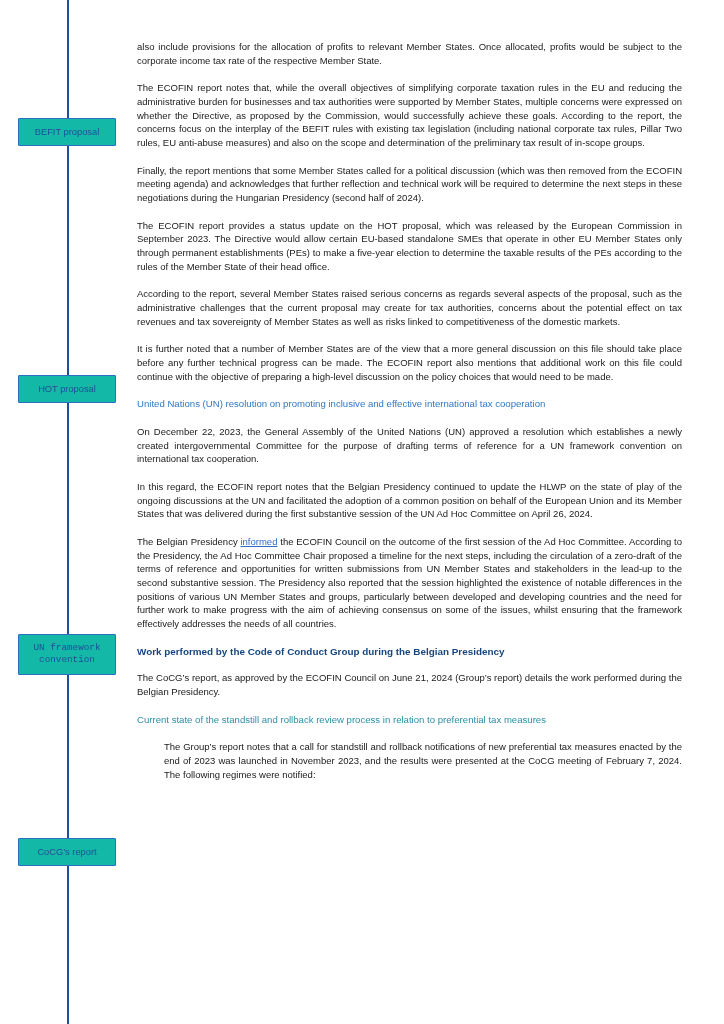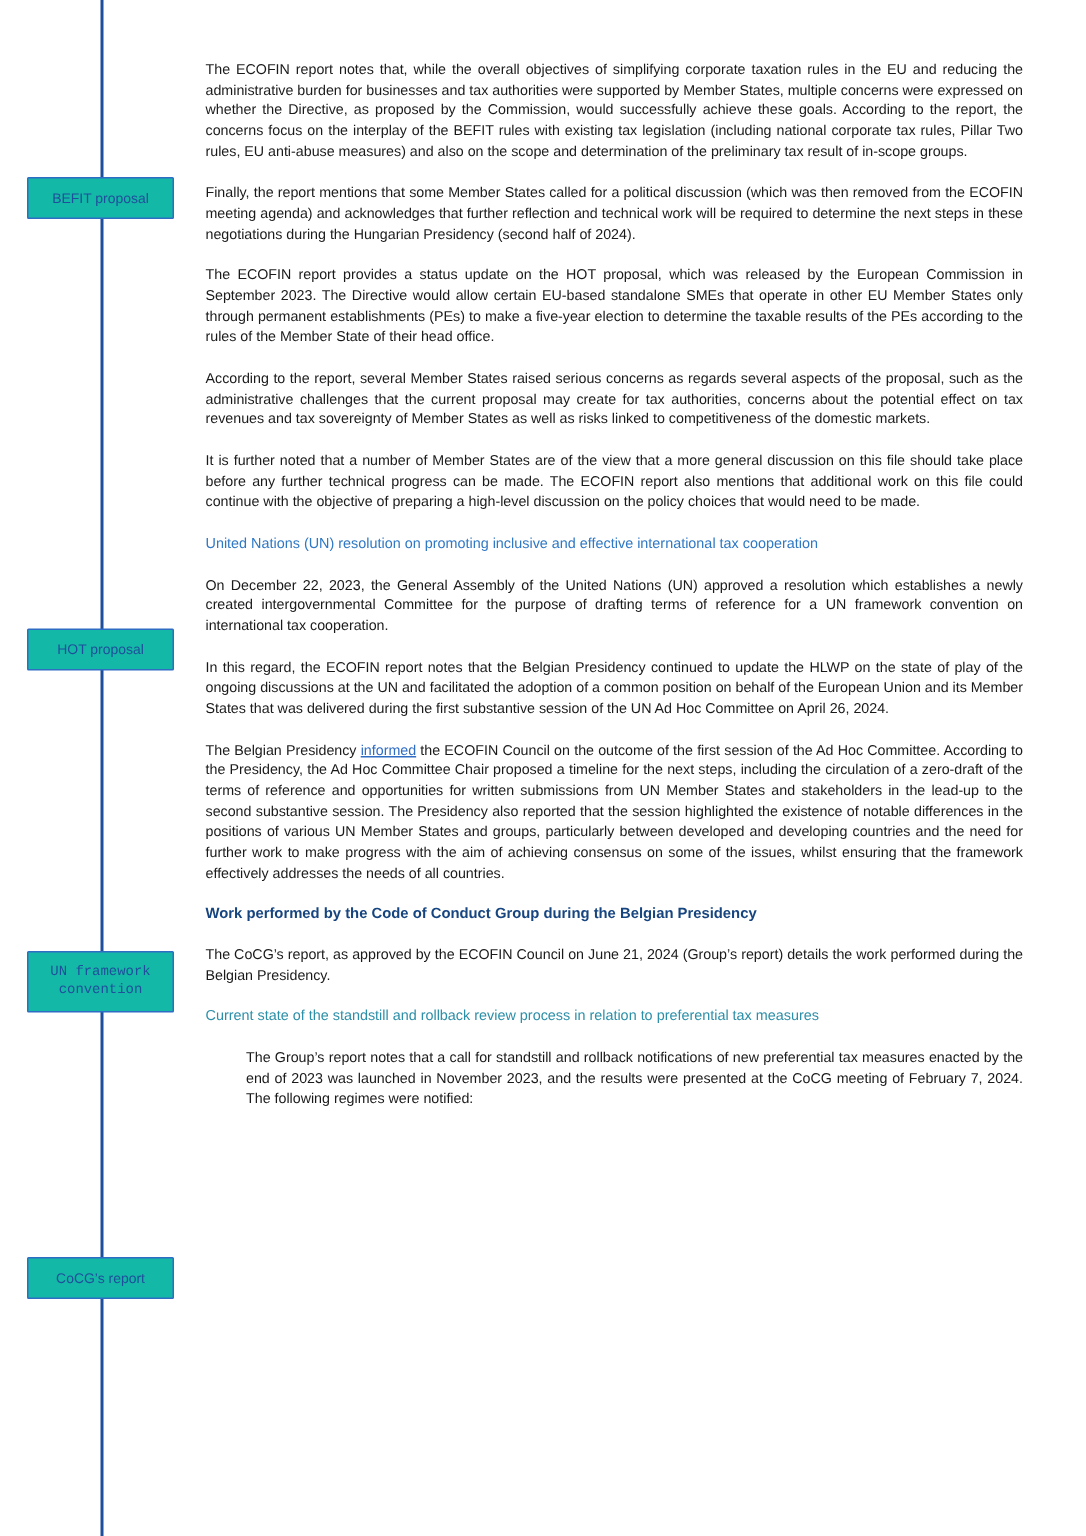--- a/index.html
+++ b/index.html
@@ -85,33 +85,34 @@
 </head>
 <body>
 
 <div class="page">
 
   <div class="vrule"></div>
 
   <div class="callout" style="top:118px;">
     <span>BEFIT proposal</span>
   </div>
-  <div class="callout" style="top:375px;margin-top:44px;">
+  <div class="callout" style="top:375px;">
     <span>HOT proposal</span>
   </div>
   <div class="callout" style="top:634px;font-family:Liberation Mono, monospace;">
     <span style="white-space:pre-line;">UN framework
 convention</span>
   </div>
   <div class="callout" style="top:838px;">
     <span>CoCG’s report</span>
   </div>
 
   <div class="content">
 
+    <p class="body">also include provisions for the allocation of profits to relevant Member States. Once allocated, profits would be subject to the corporate income tax rate of the respective Member State.</p>
 
     <p class="body">The ECOFIN report notes that, while the overall objectives of simplifying corporate taxation rules in the EU and reducing the administrative burden for businesses and tax authorities were supported by Member States, multiple concerns were expressed on whether the Directive, as proposed by the Commission, would successfully achieve these goals. According to the report, the concerns focus on the interplay of the BEFIT rules with existing tax legislation (including national corporate tax rules, Pillar Two rules, EU anti-abuse measures) and also on the scope and determination of the preliminary tax result of in-scope groups.</p>
 
     <p class="body">Finally, the report mentions that some Member States called for a political discussion (which was then removed from the ECOFIN meeting agenda) and acknowledges that further reflection and technical work will be required to determine the next steps in these negotiations during the Hungarian Presidency (second half of 2024).</p>
 
 
     <p class="body">The ECOFIN report provides a status update on the HOT proposal, which was released by the European Commission in September 2023. The Directive would allow certain EU-based standalone SMEs that operate in other EU Member States only through permanent establishments (PEs) to make a five-year election to determine the taxable results of the PEs according to the rules of the Member State of their head office.</p>
 
     <p class="body">According to the report, several Member States raised serious concerns as regards several aspects of the proposal, such as the administrative challenges that the current proposal may create for tax authorities, concerns about the potential effect on tax revenues and tax sovereignty of Member States as well as risks linked to competitiveness of the domestic markets.</p>
 

